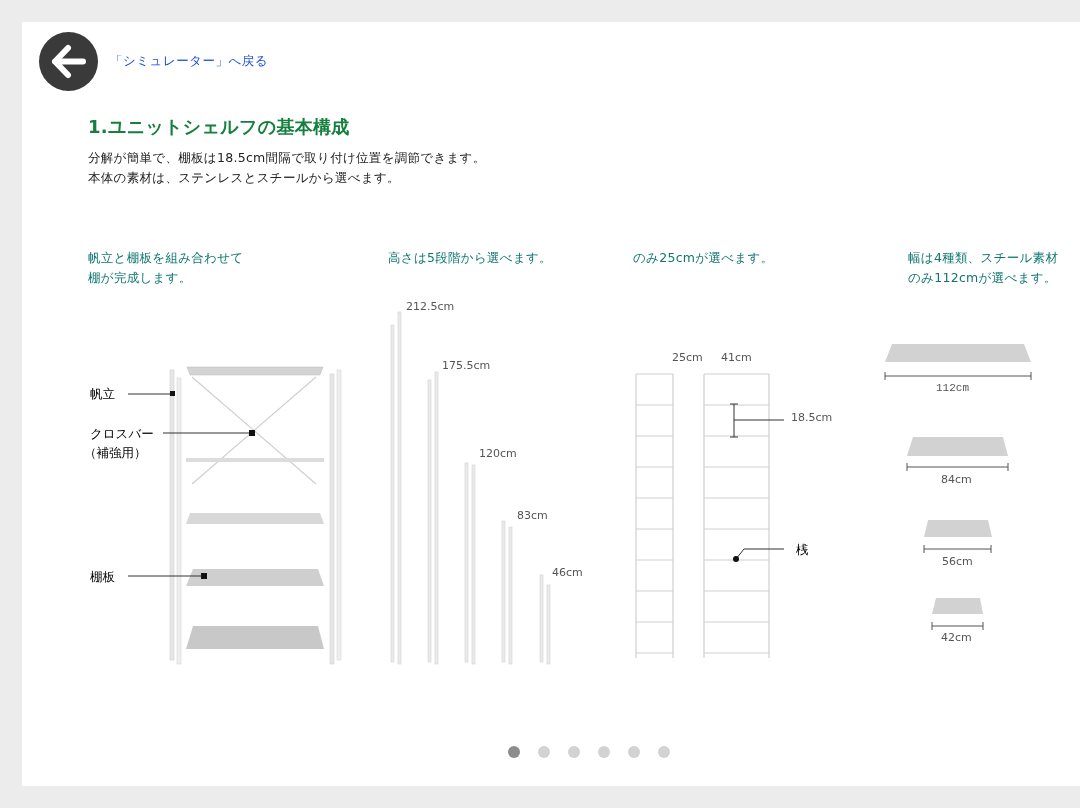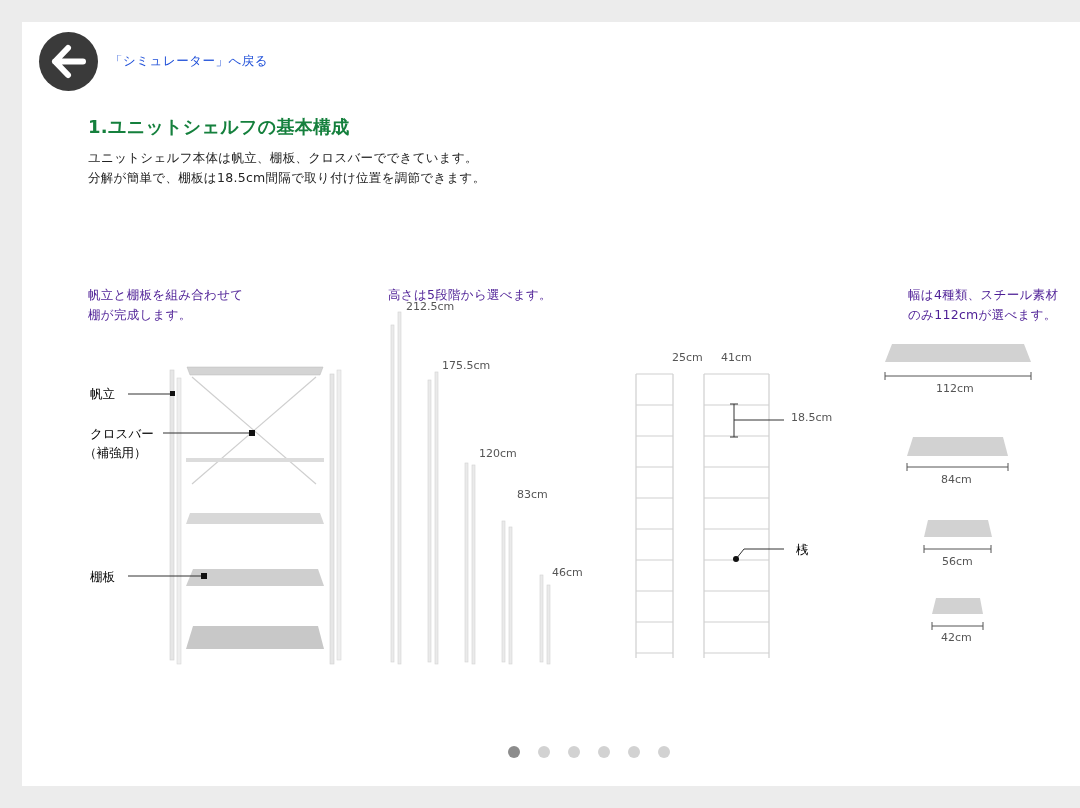--- a/index.html
+++ b/index.html
@@ -8,21 +8,21 @@
     font-family: "DejaVu Sans", "Liberation Sans", sans-serif; color:#333;
   }
   .card { position:absolute; left:22px; top:22px; width:1058px; height:764px; background:#fff; }
   .abs { position:absolute; }
   .back-btn { position:absolute; left:39px; top:32px; width:59px; height:59px; border-radius:50%; background:#3a3a3a; cursor:pointer; }
   .back-btn svg { position:absolute; left:0; top:0; }
   .back-label { left:110px; top:53px; font-size:12.5px; color:#1d4ed8; letter-spacing:0.5px; cursor:pointer; }
   .title { left:88px; top:115px; font-size:18px; font-weight:bold; color:#15803d; letter-spacing:0.3px; }
   .intro { left:88px; top:148px; font-size:12.5px; line-height:20px; color:#222; letter-spacing:0.3px; }
   .intro div { white-space:nowrap; }
-  .cap { font-size:12.5px; line-height:20px; color:#4c1d95; white-space:nowrap; letter-spacing:0.3px;margin-top:37px; }
+  .cap { font-size:12.5px; line-height:20px; color:#0f766e; white-space:nowrap; letter-spacing:0.3px; }
   .lbl { font-size:12.5px; color:#000000; white-space:nowrap; }
   .dim { font-size:11px; color:#555; white-space:nowrap; }
   .dots { position:absolute; left:508px; top:746px; display:flex; gap:0; }
   .dot { width:12px; height:12px; border-radius:50%; background:#d2d2d2; margin-right:18px; cursor:pointer; }
   .dot.active { background:#8c8c8c; }
   svg.fig { position:absolute; left:0; top:0; }
 </style>
 </head>
 <body>
 
@@ -30,32 +30,33 @@
 
 <div class="back-btn">
   <svg width="59" height="59" viewBox="0 0 59 59">
     <path d="M16 29.5 H44 M29 16 L16 29.5 L29 43" stroke="#fff" stroke-width="6" fill="none" stroke-linecap="round" stroke-linejoin="round"></path>
   </svg>
 </div>
 <div class="abs back-label">「シミュレーター」へ戻る</div>
 
 <div class="abs title">1.ユニットシェルフの基本構成</div>
 <div class="abs intro">
-  <div>ユニットシェルフ本体は帆立、棚板、クロスバーでできています。</div>
   <div>分解が簡単で、棚板は18.5cm間隔で取り付け位置を調節できます。</div>
+  <div>本体の素材は、ステンレスとスチールから選べます。</div>
 </div>
 
 <div class="abs cap" style="left:88px;top:248px;">
   <div>帆立と棚板を組み合わせて</div>
   <div>棚が完成します。</div>
 </div>
 <div class="abs cap" style="left:388px;top:248px;">
   <div>高さは5段階から選べます。</div>
 </div>
 <div class="abs cap" style="left:633px;top:248px;">
+  <div>のみ25cmが選べます。</div>
 </div>
 <div class="abs cap" style="left:908px;top:248px;">
   <div>幅は4種類、スチール素材</div>
   <div>のみ112cmが選べます。</div>
 </div>
 
 <svg class="fig" width="1080" height="808">
 
   <g>
 
@@ -154,29 +155,29 @@
 </svg>
 
 <div class="abs lbl" style="left:90px;top:386px;">帆立</div>
 <div class="abs lbl" style="left:90px;top:426px;">クロスバー</div>
 <div class="abs lbl" style="left:84px;top:445px;">（補強用）</div>
 <div class="abs lbl" style="left:90px;top:569px;">棚板</div>
 
 <div class="abs dim" style="left:406px;top:300px;">212.5cm</div>
 <div class="abs dim" style="left:442px;top:359px;">175.5cm</div>
 <div class="abs dim" style="left:479px;top:447px;">120cm</div>
-<div class="abs dim" style="left:517px;top:488px;">83cm</div>
+<div class="abs dim" style="left:517px;top:509px;">83cm</div>
 <div class="abs dim" style="left:552px;top:566px;">46cm</div>
 
 <div class="abs dim" style="left:672px;top:351px;">25cm</div>
 <div class="abs dim" style="left:721px;top:351px;">41cm</div>
 <div class="abs dim" style="left:791px;top:411px;">18.5cm</div>
 <div class="abs lbl" style="left:796px;top:542px;">桟</div>
 
-<div class="abs dim" style="left:936px;top:382px;">112cm</div>
+<div class="abs dim" style="left:936px;top:382px;font-family:Liberation Mono, monospace;">112cm</div>
 <div class="abs dim" style="left:941px;top:473px;">84cm</div>
 <div class="abs dim" style="left:942px;top:555px;">56cm</div>
 <div class="abs dim" style="left:941px;top:631px;">42cm</div>
 
 <div class="dots">
   <div class="dot active"></div>
   <div class="dot"></div>
   <div class="dot"></div>
   <div class="dot"></div>
   <div class="dot"></div>

